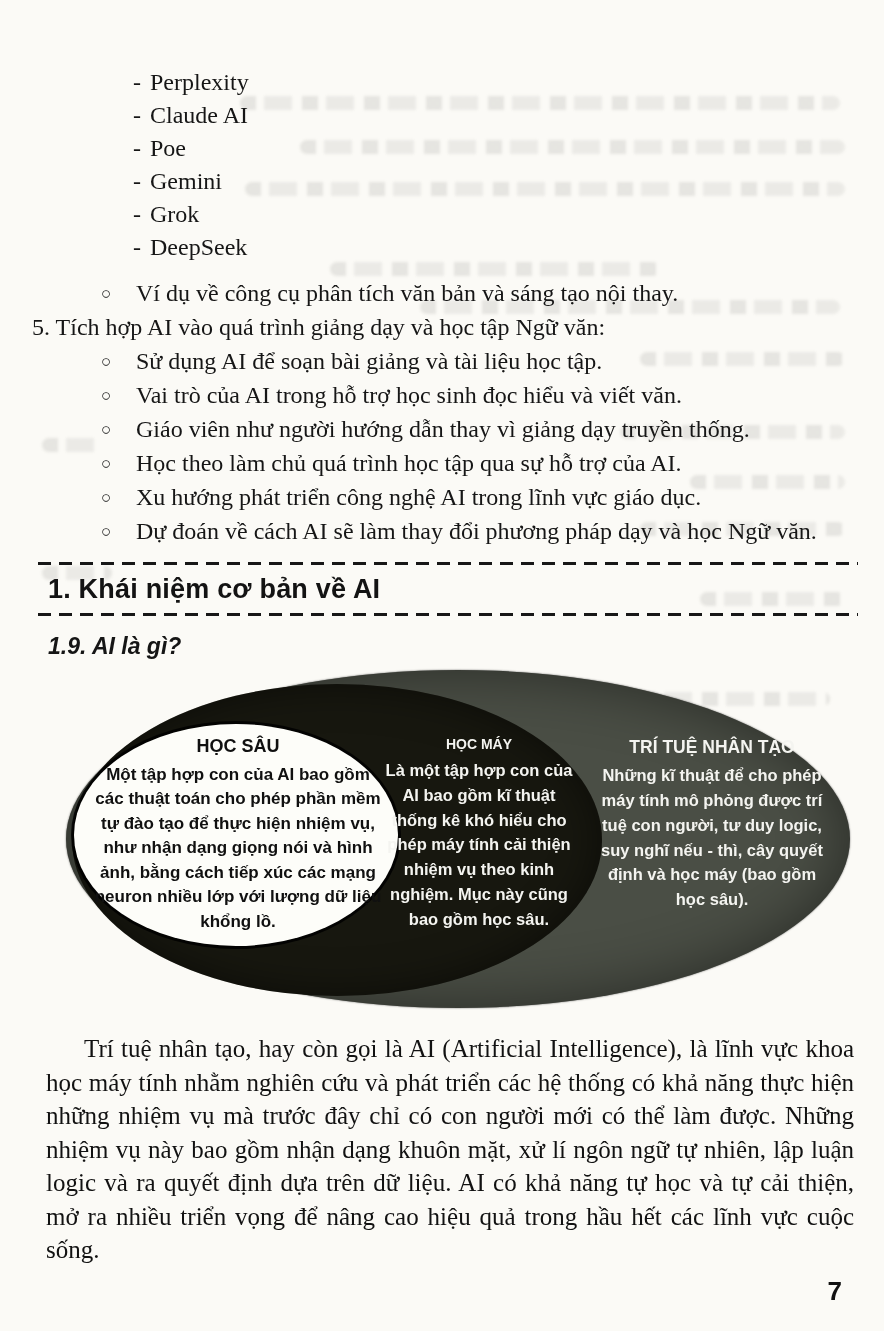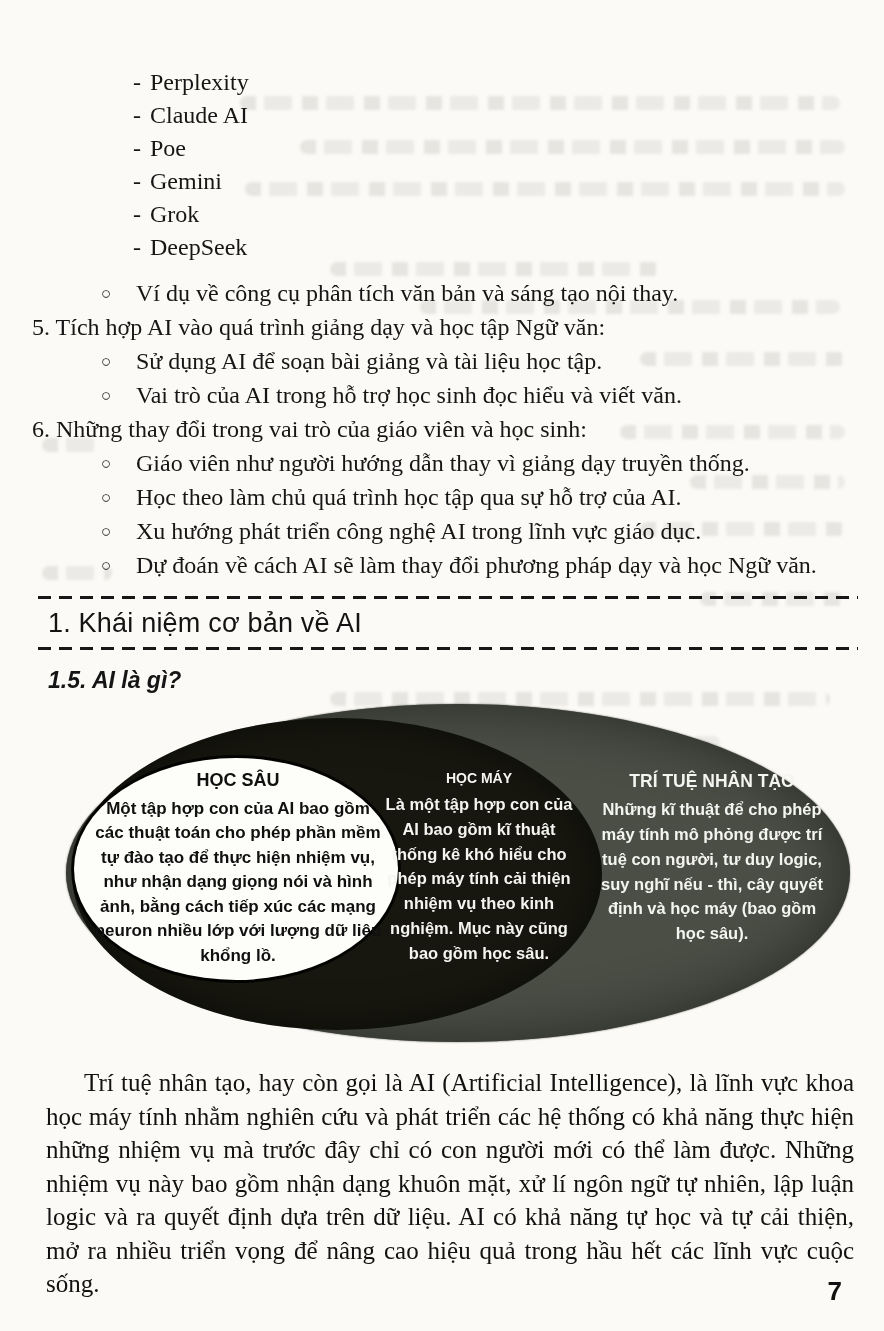--- a/index.html
+++ b/index.html
@@ -40,21 +40,21 @@
   .dash-line{
     height:3px;margin:0 26px 0 38px;
     background:repeating-linear-gradient(90deg,#171717 0 13px, transparent 13px 21px);
   }
   .section-heading{
     margin:14px 0 0 0;
   }
   .section-heading h1{
     margin:0;padding:9px 0 8px 48px;
     font-family:"Liberation Sans", sans-serif;
-    font-weight:normal;font-size:27px;color:#131313;
+    font-weight:bold;font-size:27px;color:#131313;
     letter-spacing:.2px;
   }
   .subheading{
     margin:17px 0 0 48px;
     font-family:"Liberation Sans", sans-serif;
     font-weight:bold;font-style:italic;font-size:23px;color:#151515;
   }
 
   
   .venn{position:relative;width:840px;height:350px;margin-top:8px;}
@@ -125,34 +125,33 @@
     <li><span class="marker">-</span><span>Gemini</span></li>
     <li><span class="marker">-</span><span>Grok</span></li>
     <li><span class="marker">-</span><span>DeepSeek</span></li>
   </ul>
 
   <div class="outline">
     <div class="row row-sub"><span class="marker">○</span><span>Ví dụ về công cụ phân tích văn bản và sáng tạo nội thay.</span></div>
     <div class="row row-num"><span>5. Tích hợp AI vào quá trình giảng dạy và học tập Ngữ văn:</span></div>
     <div class="row row-sub"><span class="marker">○</span><span>Sử dụng AI để soạn bài giảng và tài liệu học tập.</span></div>
     <div class="row row-sub"><span class="marker">○</span><span>Vai trò của AI trong hỗ trợ học sinh đọc hiểu và viết văn.</span></div>
-    <div class="row row-num"><span>6. Những thay đổi trong vai trò của giáo viên và học sinh:</span></div>
     <div class="row row-sub"><span class="marker">○</span><span>Giáo viên như người hướng dẫn thay vì giảng dạy truyền thống.</span></div>
     <div class="row row-sub"><span class="marker">○</span><span>Học theo làm chủ quá trình học tập qua sự hỗ trợ của AI.</span></div>
     <div class="row row-sub"><span class="marker">○</span><span>Xu hướng phát triển công nghệ AI trong lĩnh vực giáo dục.</span></div>
     <div class="row row-sub"><span class="marker">○</span><span>Dự đoán về cách AI sẽ làm thay đổi phương pháp dạy và học Ngữ văn.</span></div>
   </div>
 
   <div class="section-heading">
     <div class="dash-line"></div>
     <h1>1. Khái niệm cơ bản về AI</h1>
     <div class="dash-line"></div>
   </div>
 
-  <div class="subheading">1.5. AI là gì?</div>
+  <div class="subheading">1.9. AI là gì?</div>
 
   <div class="venn">
     <div class="ellipse venn-outer" style="background: rgb(74, 78, 69);"></div>
     <div class="ellipse venn-middle" style="background: rgb(23, 23, 15);"></div>
     <div class="ellipse venn-inner" style="background: rgb(253, 253, 249);"></div>
 
     <div class="venn-label label-deep">
       <div class="v-title">HỌC SÂU</div>
       <div>Một tập hợp con của AI bao gồm các thuật toán cho phép phần mềm tự đào tạo để thực hiện nhiệm vụ, như nhận dạng giọng nói và hình ảnh, bằng cách tiếp xúc các mạng neuron nhiều lớp với lượng dữ liệu khổng lồ.</div>
     </div>

